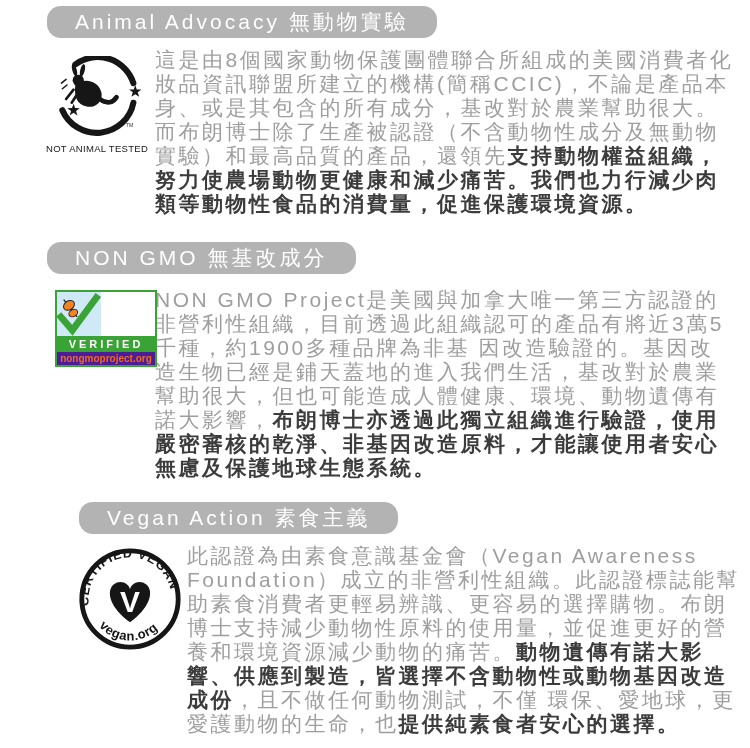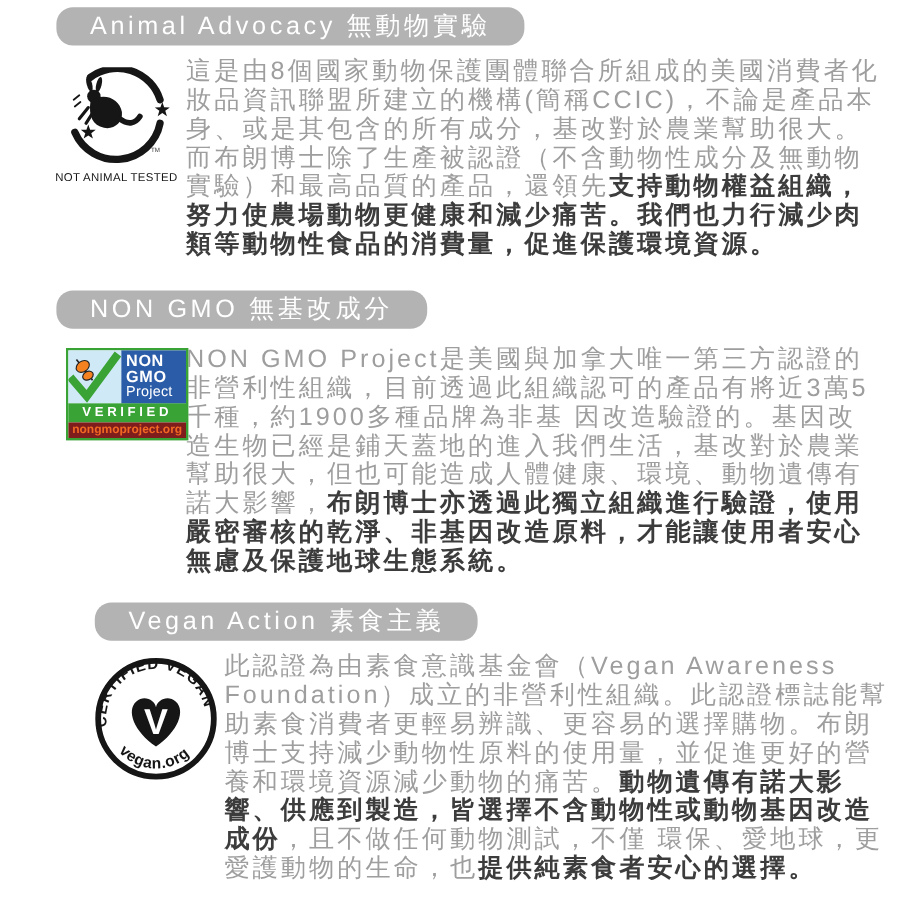--- a/index.html
+++ b/index.html
@@ -56,21 +56,21 @@
     padding:2px 0 0 4px;line-height:13px;
   }
   .ng-blue .ng-big{font-size:13.5px;font-weight:700;letter-spacing:0.5px;}
   .ng-blue .ng-project{font-size:12px;font-weight:400;letter-spacing:0.2px;}
   .ng-verified{
     height:16px;line-height:16px;background:var(--ng-green,#3aa335);
     color:#fff;font-size:11px;font-weight:700;letter-spacing:3px;
     text-align:center;white-space:nowrap;overflow:hidden;
   }
   .ng-url{
-    height:13px;line-height:13px;background:#7f1d1d;text-align:center;
+    height:13px;line-height:13px;background:#4c1d95;text-align:center;
     color:var(--ng-orange,#f26822);font-size:10px;font-weight:700;white-space:nowrap;
   }
 
   
   .vegan-wrap{margin:2px 0 0 45px;width:106px;height:106px;}
   .vegan-wrap svg{display:block;width:106px;height:106px;}
   .vegan-ring{fill:#fff;stroke:var(--logo-ink,#161616);stroke-width:5;}
   .vegan-arc{font-size:13px;font-weight:700;letter-spacing:1px;fill:var(--logo-ink,#161616);}
   .vegan-arc-bottom{font-size:13.5px;font-weight:700;letter-spacing:0.5px;fill:var(--logo-ink,#161616);}
   .vegan-heart{fill:var(--logo-ink,#161616);}
@@ -123,25 +123,20 @@
             <div class="ng-sky">
               <svg viewBox="0 0 46 44" aria-hidden="true">
                 <path class="ng-check" d="M4,25 L16,39 L41,5"></path>
                 <g>
                   <line class="ng-body" x1="7" y1="7" x2="21" y2="25"></line>
                   <ellipse class="ng-wing" cx="12.5" cy="13" rx="6.2" ry="4.6" transform="rotate(-35 12.5 13)"></ellipse>
                   <ellipse class="ng-wing" cx="17" cy="21" rx="4.8" ry="3.6" transform="rotate(-28 17 21)"></ellipse>
                 </g>
               </svg>
             </div>
-            <div class="ng-blue">
-              <div class="ng-big">NON</div>
-              <div class="ng-big">GMO</div>
-              <div class="ng-project">Project</div>
-            </div>
           </div>
           <div class="ng-verified">VERIFIED</div>
           <div class="ng-url">nongmoproject.org</div>
         </div>
       </div>
       <p class="text-col"><span class="seg-n">NON GMO Project是美國與加拿大唯一第三方認證的非營利性組織，目前透過此組織認可的產品有將近3萬5千種，約1900多種品牌為非基 因改造驗證的。基因改造生物已經是鋪天蓋地的進入我們生活，基改對於農業幫助很大，但也可能造成人體健康、環境、動物遺傳有諾大影響，</span><span class="seg-b">布朗博士亦透過此獨立組織進行驗證，使用嚴密審核的乾淨、非基因改造原料，才能讓使用者安心無慮及保護地球生態系統。</span></p>
     </div>
   </section>
 
   <section class="sec-3">

